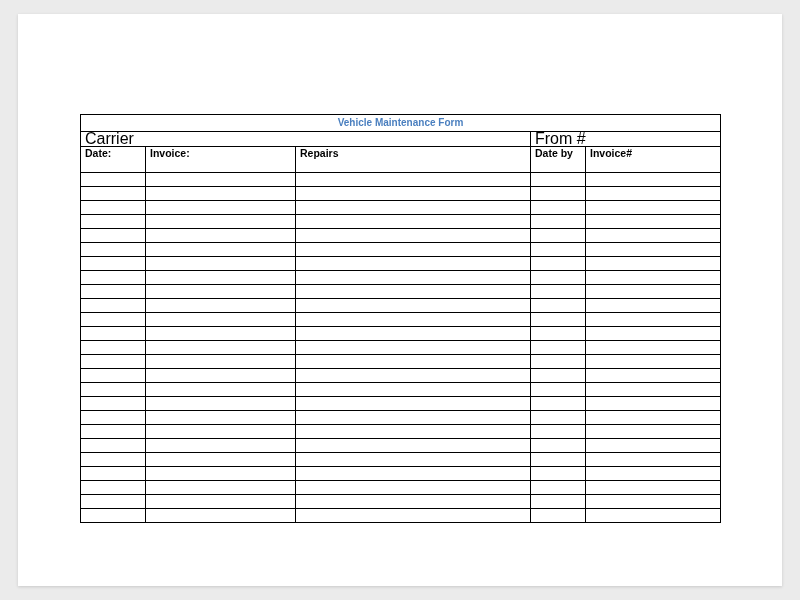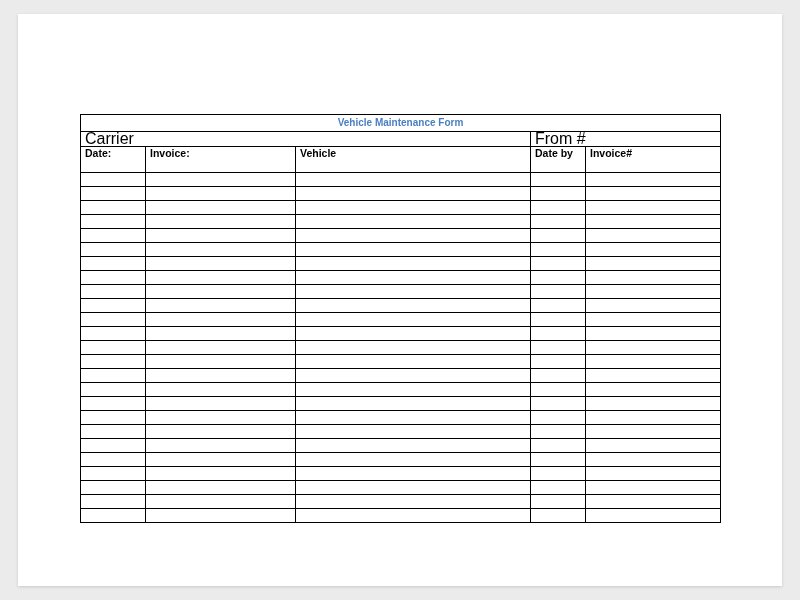--- a/index.html
+++ b/index.html
@@ -84,21 +84,21 @@
 
       <tr class="info">
         <td colspan="3">Carrier</td>
         <td colspan="2">From #</td>
       </tr>
 
 
       <tr class="hdr wrap">
         <td>Date:</td>
         <td>Invoice:</td>
-        <td>Vehicle</td>
+        <td>Repairs</td>
         <td>Date by</td>
         <td>Invoice#</td>
       </tr>
 
       </tbody>
         <tbody id="rows">
           <tr>
             <td>&nbsp;</td>
             <td>&nbsp;</td>
             <td>&nbsp;</td>

